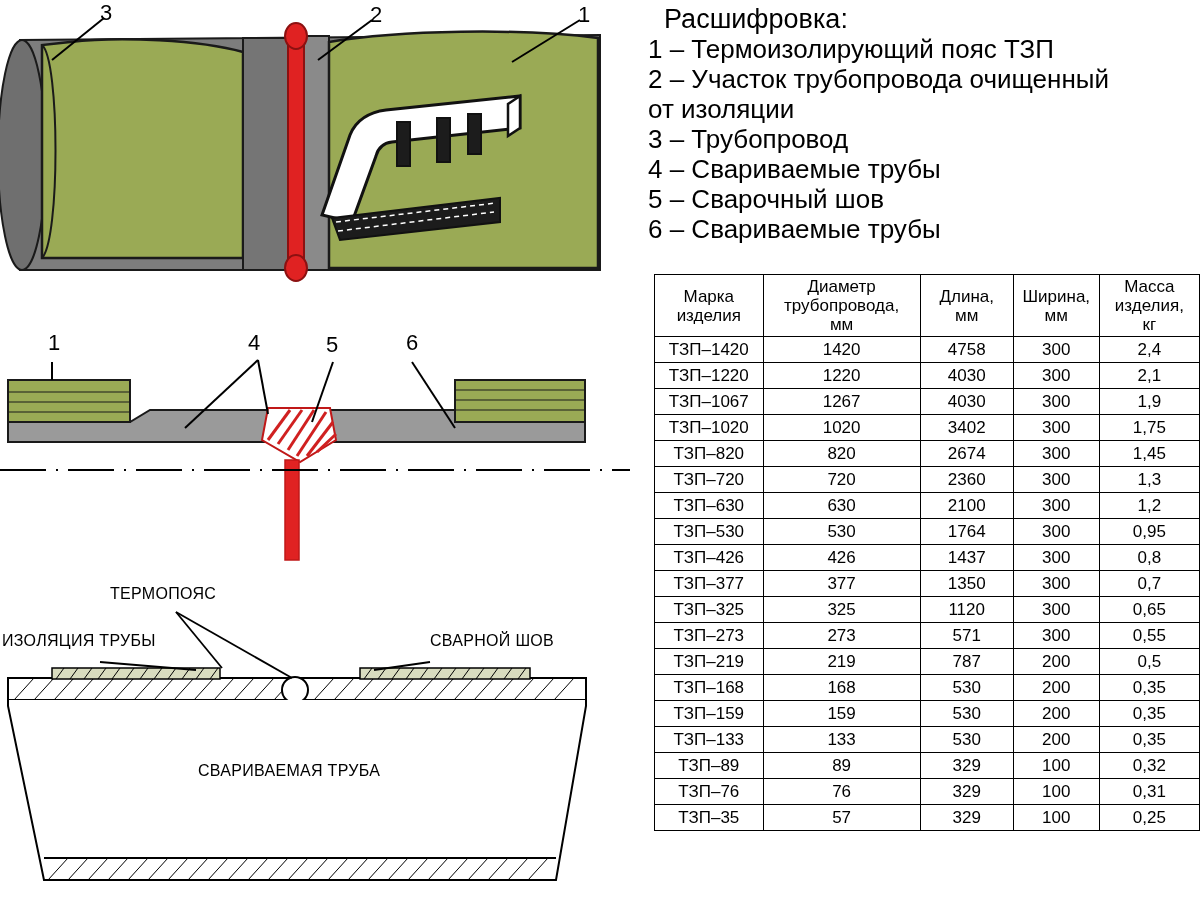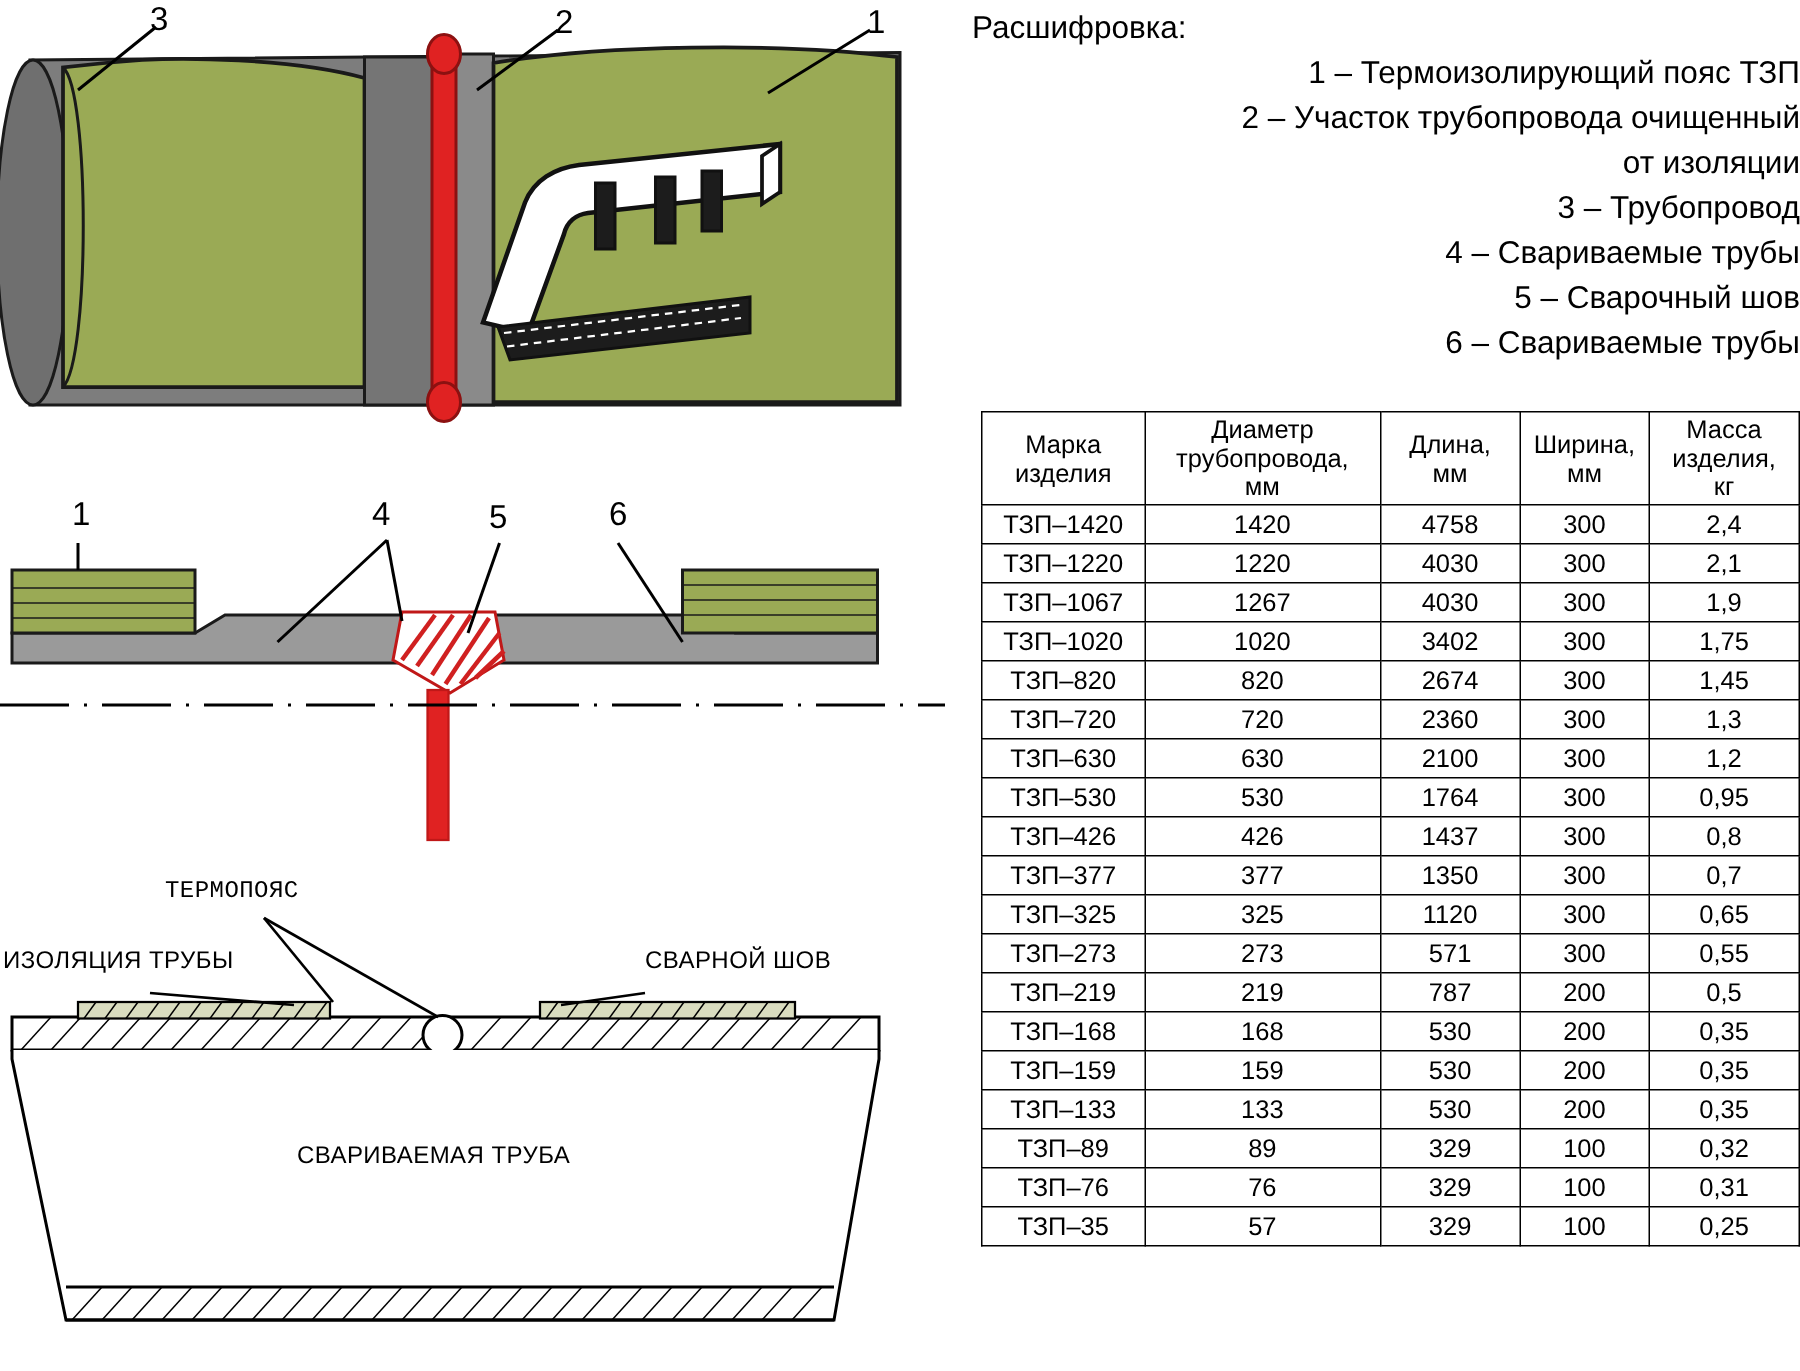--- a/index.html
+++ b/index.html
@@ -36,29 +36,29 @@
     height: 914px;
   }
   
   .legend {
     position: absolute;
     left: 0;
     top: 0;
     width: 552px;
   }
   .legend-title {
-    font-size: 21px;
+    font-size: 27px;
     line-height: 30px;
     white-space: nowrap;
+    margin-left: 16px;
   }
   .legend-line {
-    font-size: 21px;
+    font-size: 26px;
     line-height: 30px;
     white-space: nowrap;
-    text-align: right;
   }
   
   .spec-table {
     position: absolute;
     left: 6px;
     top: 274px;
     border-collapse: collapse;
     font-size: 17px;
   }
   .spec-table th, .spec-table td {
@@ -308,21 +308,21 @@
         </g>
       </g>
 
       <g stroke="#000" stroke-width="1.8" fill="none">
         <path d="M176,32 L222,88"></path>
         <path d="M176,32 L292,98"></path>
         <path d="M100,82 L196,90"></path>
         <path d="M430,82 L374,90"></path>
       </g>
     </svg>
-    <div class="lbl-sm" style="left:110px; top:585px;font-family:Liberation Mono, monospace;">ТЕРМОПОЯС</div>
+    <div class="lbl-sm" style="left:110px; top:585px;">ТЕРМОПОЯС</div>
     <div class="lbl-sm" style="left:2px; top:632px;">ИЗОЛЯЦИЯ ТРУБЫ</div>
     <div class="lbl-sm" style="left:430px; top:632px;">СВАРНОЙ ШОВ</div>
     <div class="lbl-sm" style="left:198px; top:762px;">СВАРИВАЕМАЯ ТРУБА</div>
   </div>
 
   <div class="right-col">
 
     <div class="legend">
       <div class="legend-title" style="padding-top:4px;">Расшифровка:</div>
       <div class="legend-line">1 – Термоизолирующий пояс ТЗП</div>

